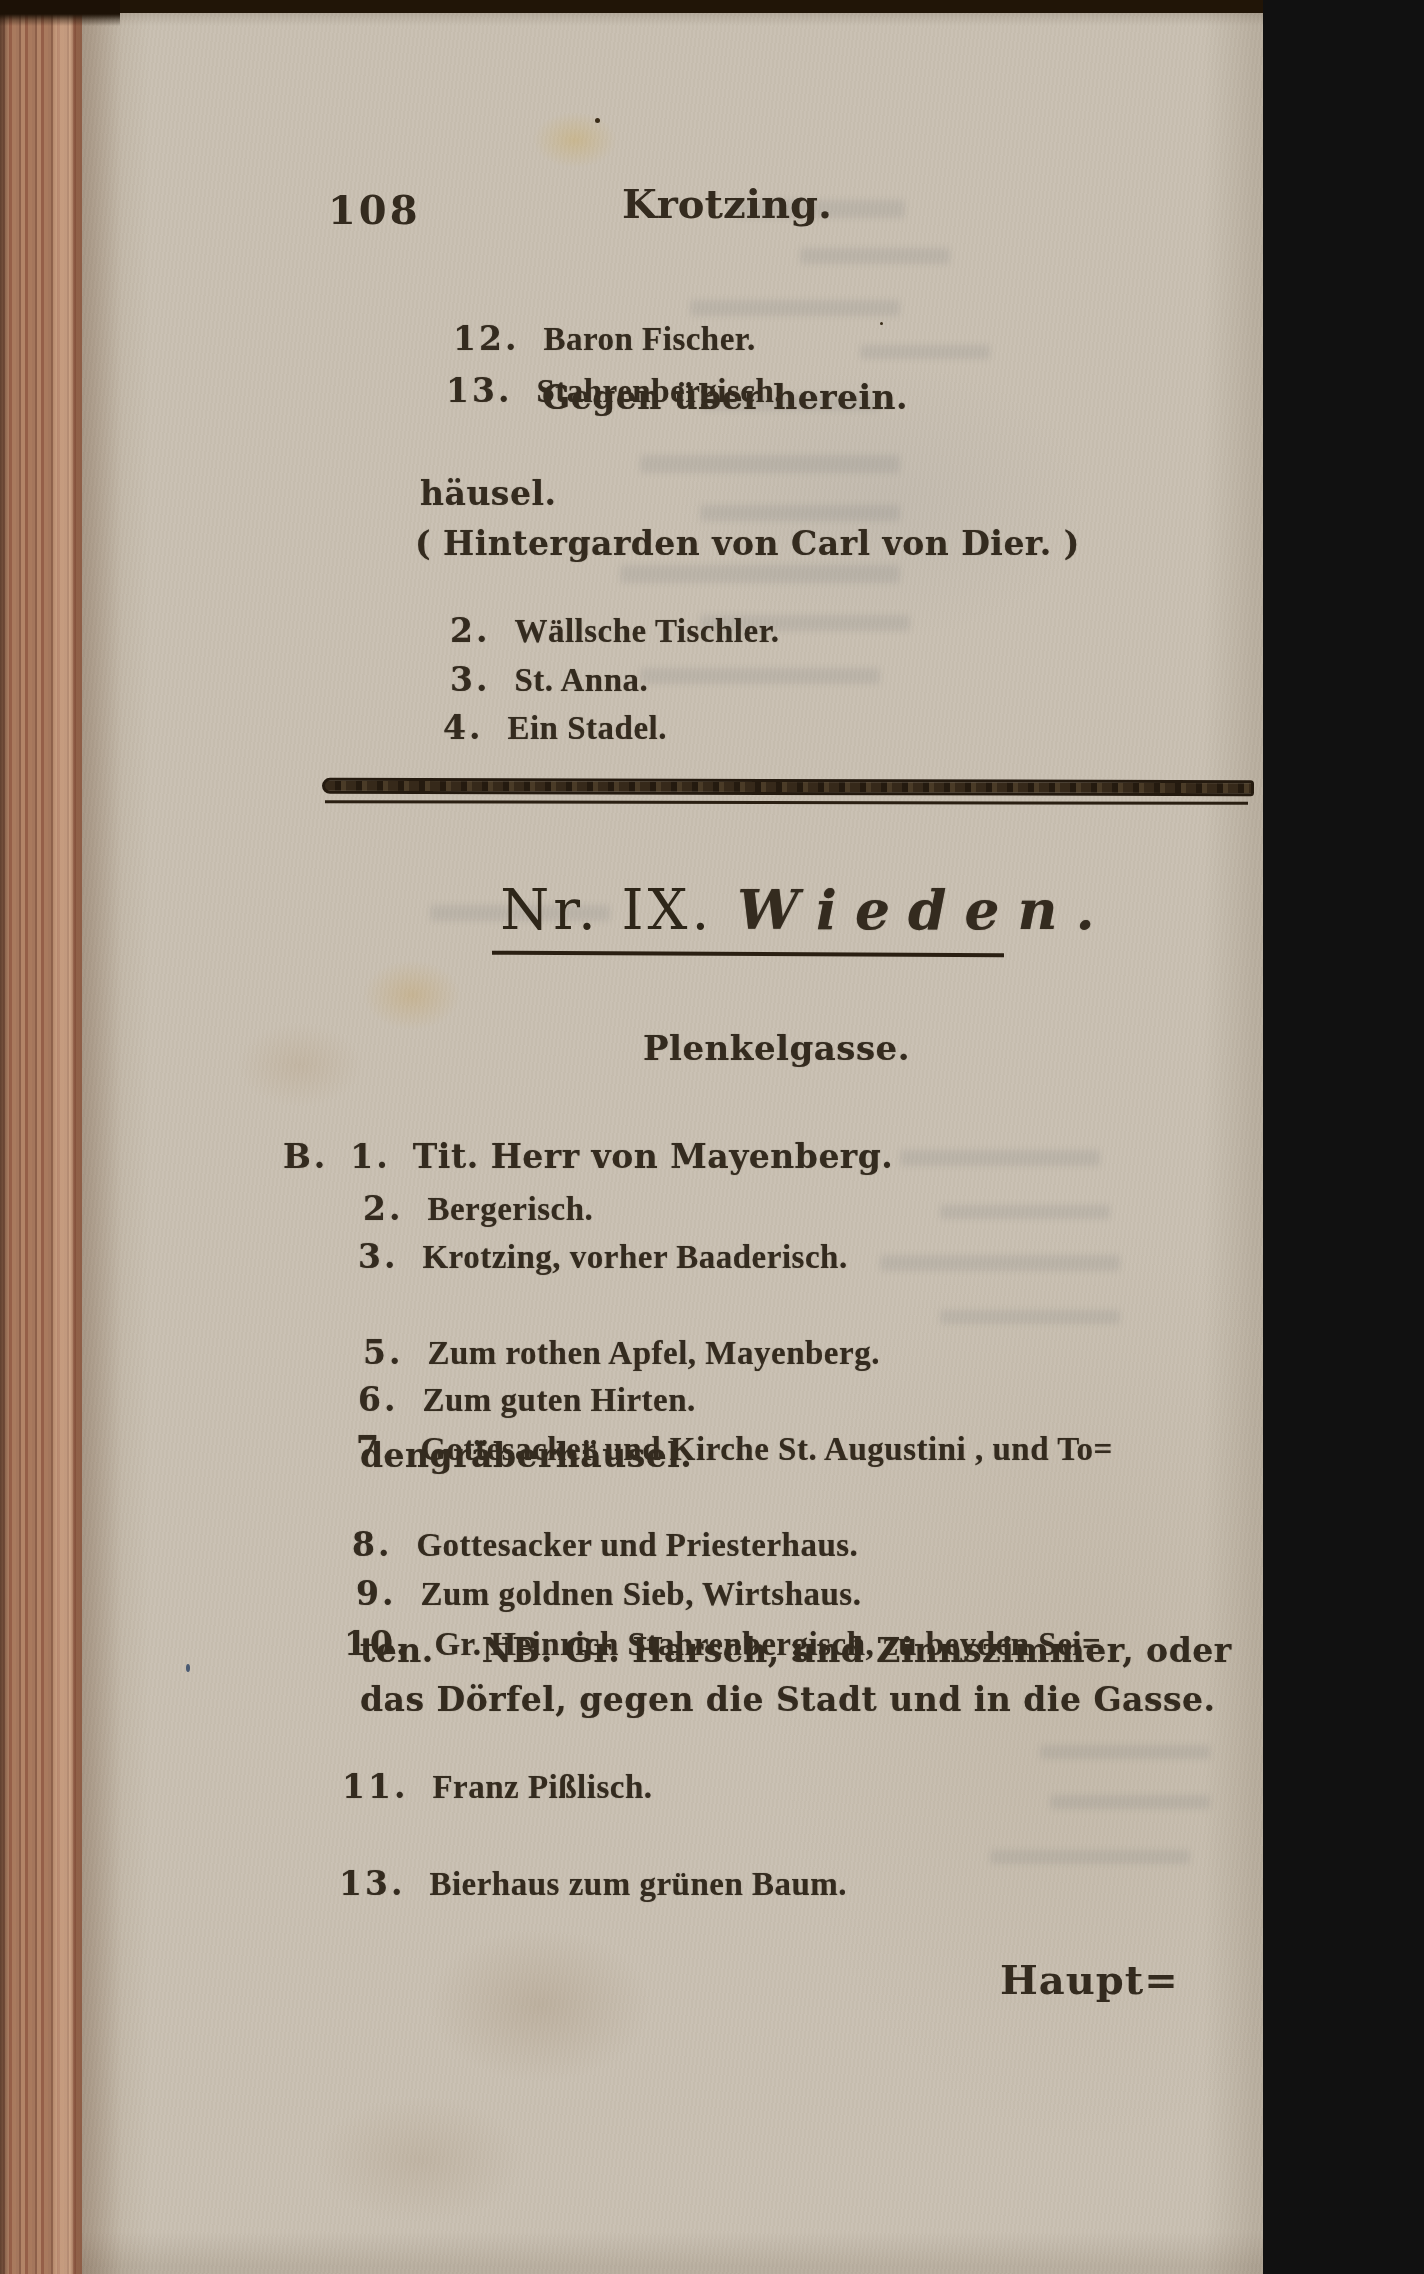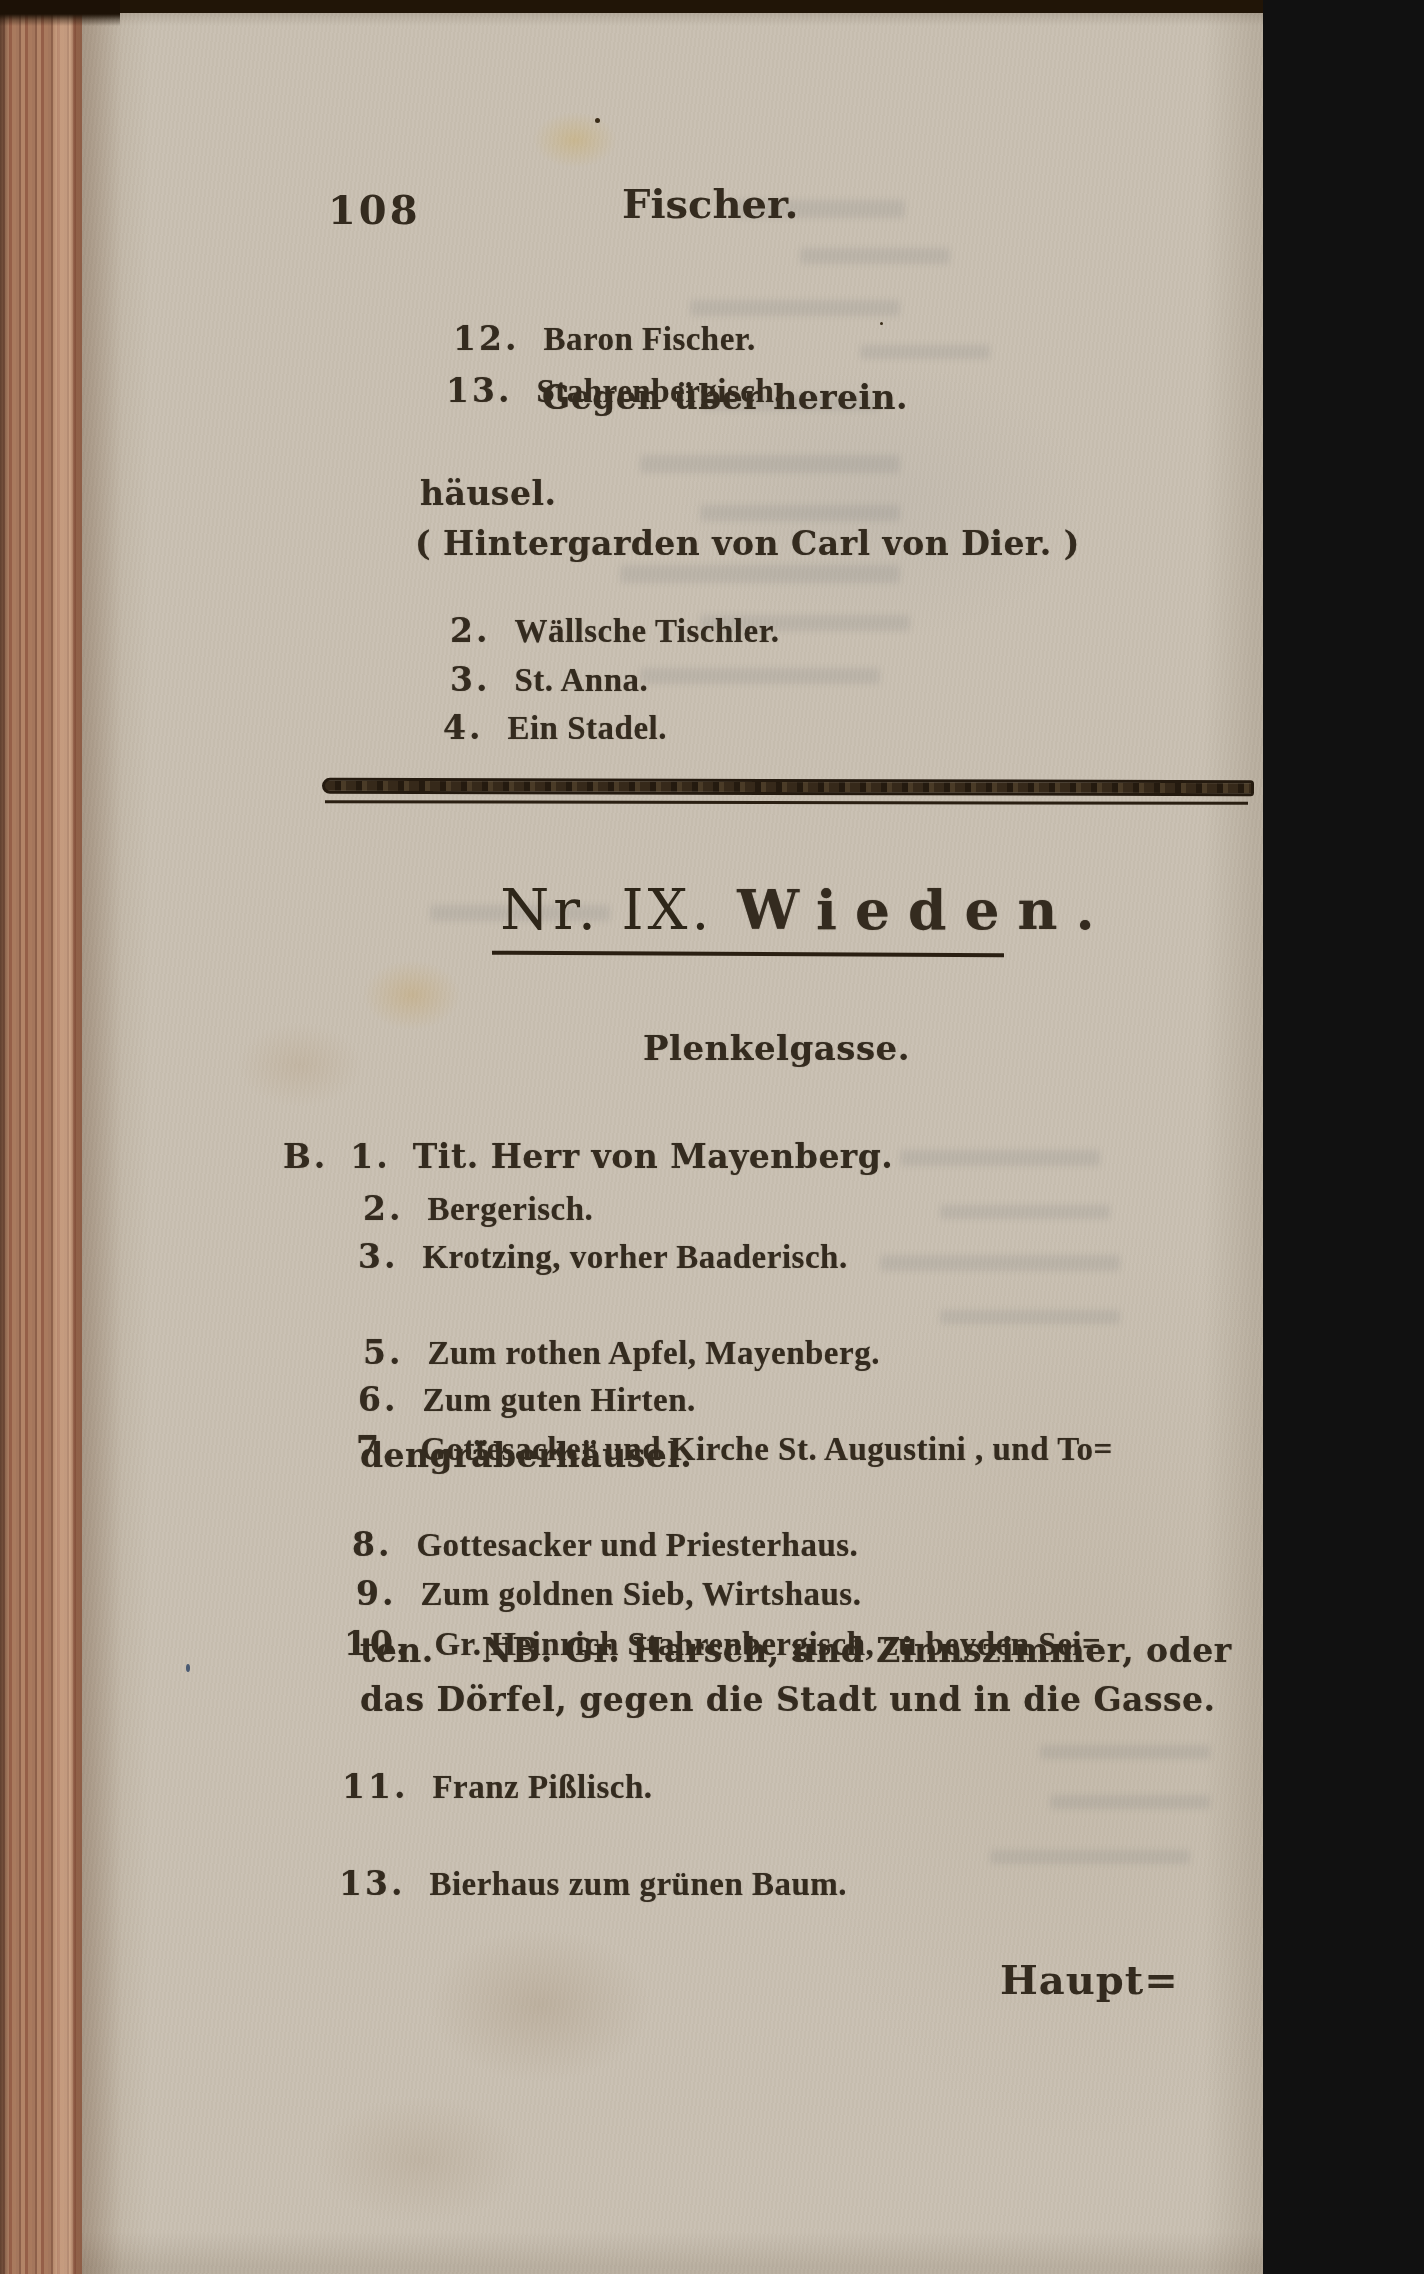--- a/index.html
+++ b/index.html
@@ -41,21 +41,21 @@
   .pageno{position:absolute;left:328px;top:186px;font-size:40px;letter-spacing:3px;}
   .runhead{position:absolute;left:622px;top:180px;font-size:40px;}
   .divider{position:absolute;left:322px;top:779px;width:932px;height:40px;}
   .divider-bar{position:absolute;top:0;left:0;width:100%;height:16px;box-sizing:border-box;
     border:3px solid #241a0f;border-radius:9px 4px 4px 9px;
     background:repeating-linear-gradient(90deg,#36291a 0 10px,#241a0f 10px 16px,#4a3b27 16px 21px);
     transform:rotate(0.15deg);}
   .divider-thin{position:absolute;top:22px;left:3px;width:99%;height:3px;background:#2a1f12;transform:rotate(0.1deg);}
   .sec{position:absolute;left:478px;top:858px;white-space:pre;}
   .sec .roman{font-family:"DejaVu Serif",serif;font-weight:400;font-size:56px;letter-spacing:4px;color:#2e2619;}
-  .sec .name{font-size:55px;letter-spacing:18px;margin-left:24px;text-shadow:0 0 1px rgba(52,43,31,.6);}
+  .sec .name{font-size:55px;letter-spacing:18px;margin-left:24px;text-shadow:0 0 1px rgba(52,43,31,.6);font-style:italic;}
   .hr2{position:absolute;left:492px;top:952px;width:512px;height:4px;background:#2a1f12;transform:rotate(0.3deg);}
   .street{position:absolute;left:643px;top:1028px;font-size:34px;letter-spacing:.5px;white-space:pre;
     text-shadow:0 0 1px rgba(52,43,31,.5);}
   .catchword{position:absolute;left:1000px;top:1956px;font-size:40px;letter-spacing:1px;}
   .ghost{position:absolute;background:rgba(70,75,90,.10);filter:blur(3px);border-radius:4px;}
   .speck{position:absolute;border-radius:50%;background:#3a2c18;}
 </style>
 </head>
 <body>
 
@@ -81,21 +81,21 @@
   <div class="ghost" style="left:880px;top:1255px;width:240px;height:16px"></div>
   <div class="ghost" style="left:940px;top:1310px;width:180px;height:14px"></div>
   <div class="ghost" style="left:1040px;top:1745px;width:170px;height:14px"></div>
   <div class="ghost" style="left:1050px;top:1795px;width:160px;height:14px"></div>
   <div class="ghost" style="left:990px;top:1850px;width:200px;height:14px"></div>
   <div class="speck" style="left:595px;top:118px;width:5px;height:5px"></div>
   <div class="speck" style="left:880px;top:322px;width:3px;height:3px"></div>
   <div class="speck" style="left:186px;top:1664px;width:4px;height:8px;background:#4a5a72"></div>
 
   <div class="pageno frak">108</div>
-  <div class="runhead frak">Fischer.</div>
+  <div class="runhead frak">Krotzing.</div>
 
   <div class="line frak" style="left:405px;top:280px">
     <span class="n">12.</span><span class="t">Baron Fischer.</span>
   </div>
   <div class="line frak" style="left:398px;top:332px">
     <span class="n">13.</span><span class="t">Stahrenbergisch.</span>
   </div>
   <div class="line frak" style="left:542px;top:378px">Gegen über herein.</div>
   <div class="line frak" style="left:420px;top:474px">häusel.</div>
   <div class="line frak" style="left:415px;top:524px">( Hintergarden von Carl von Dier. )</div>

